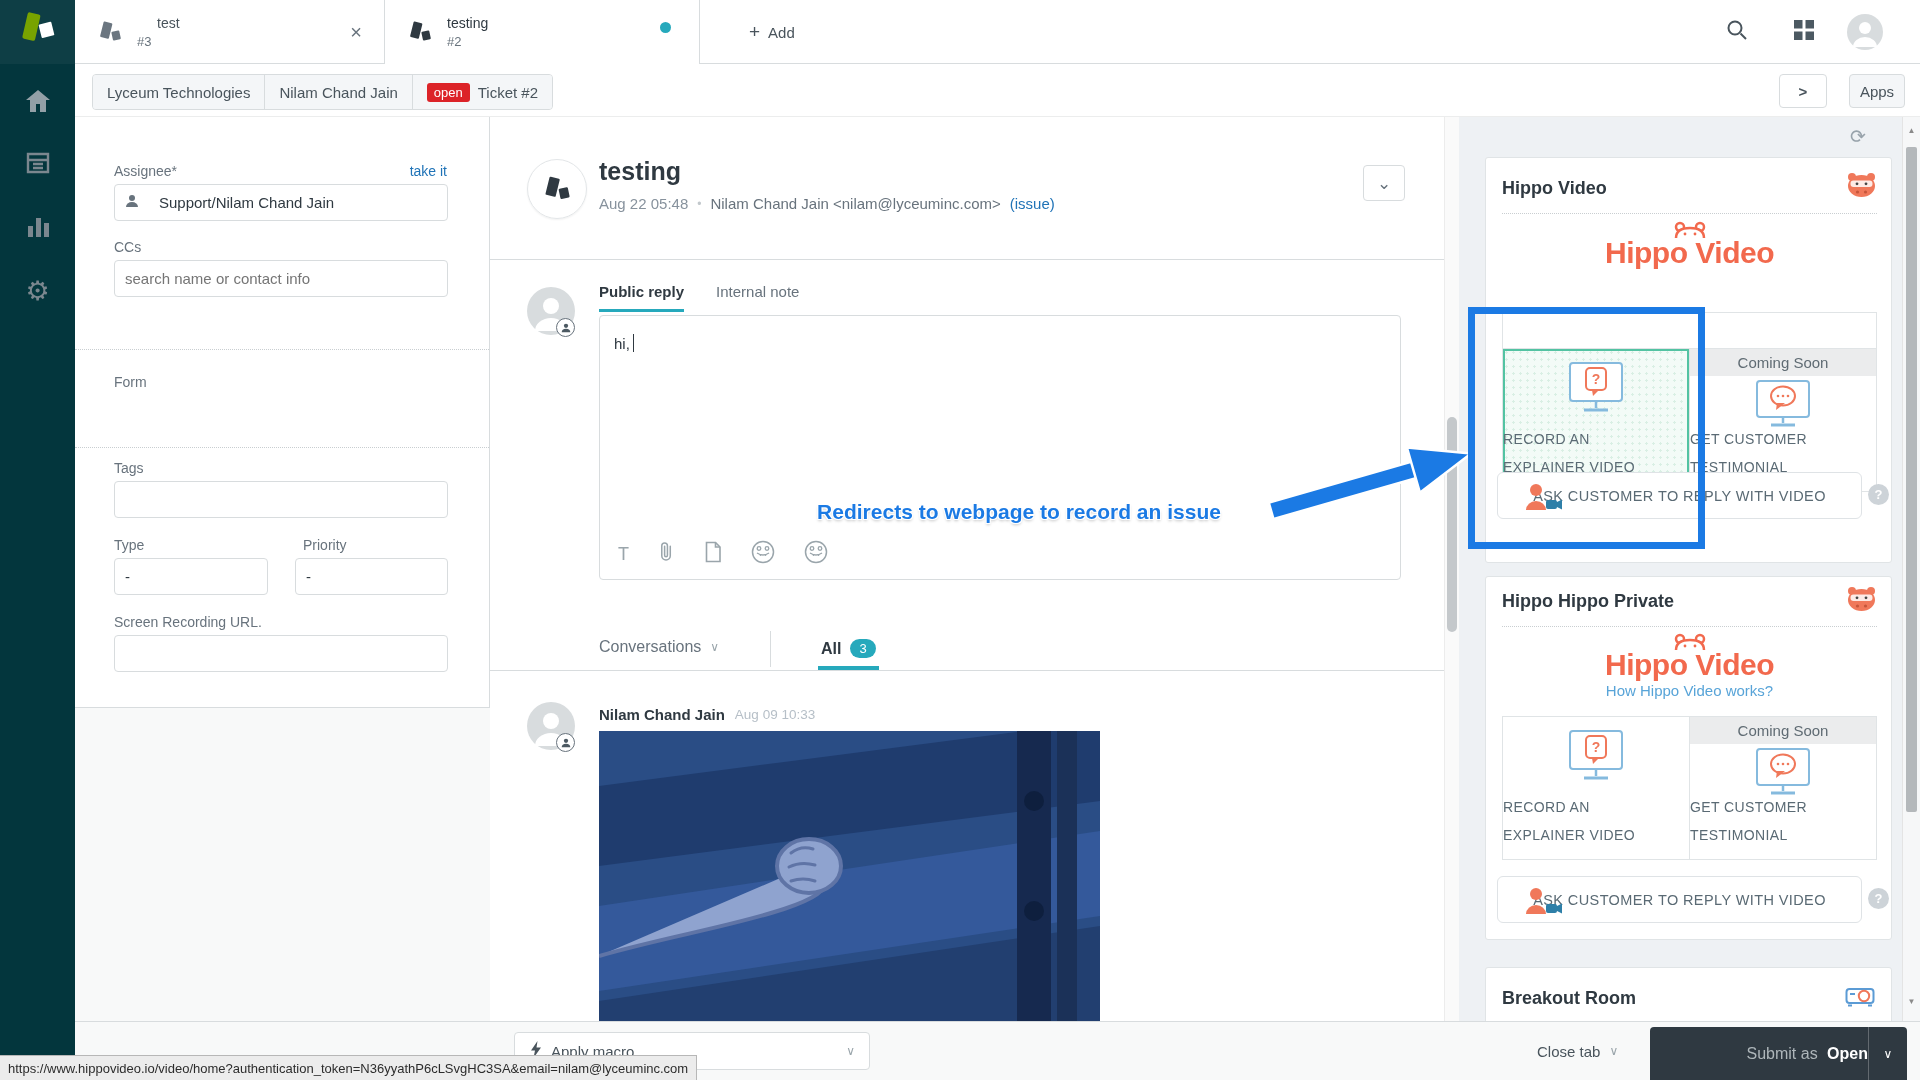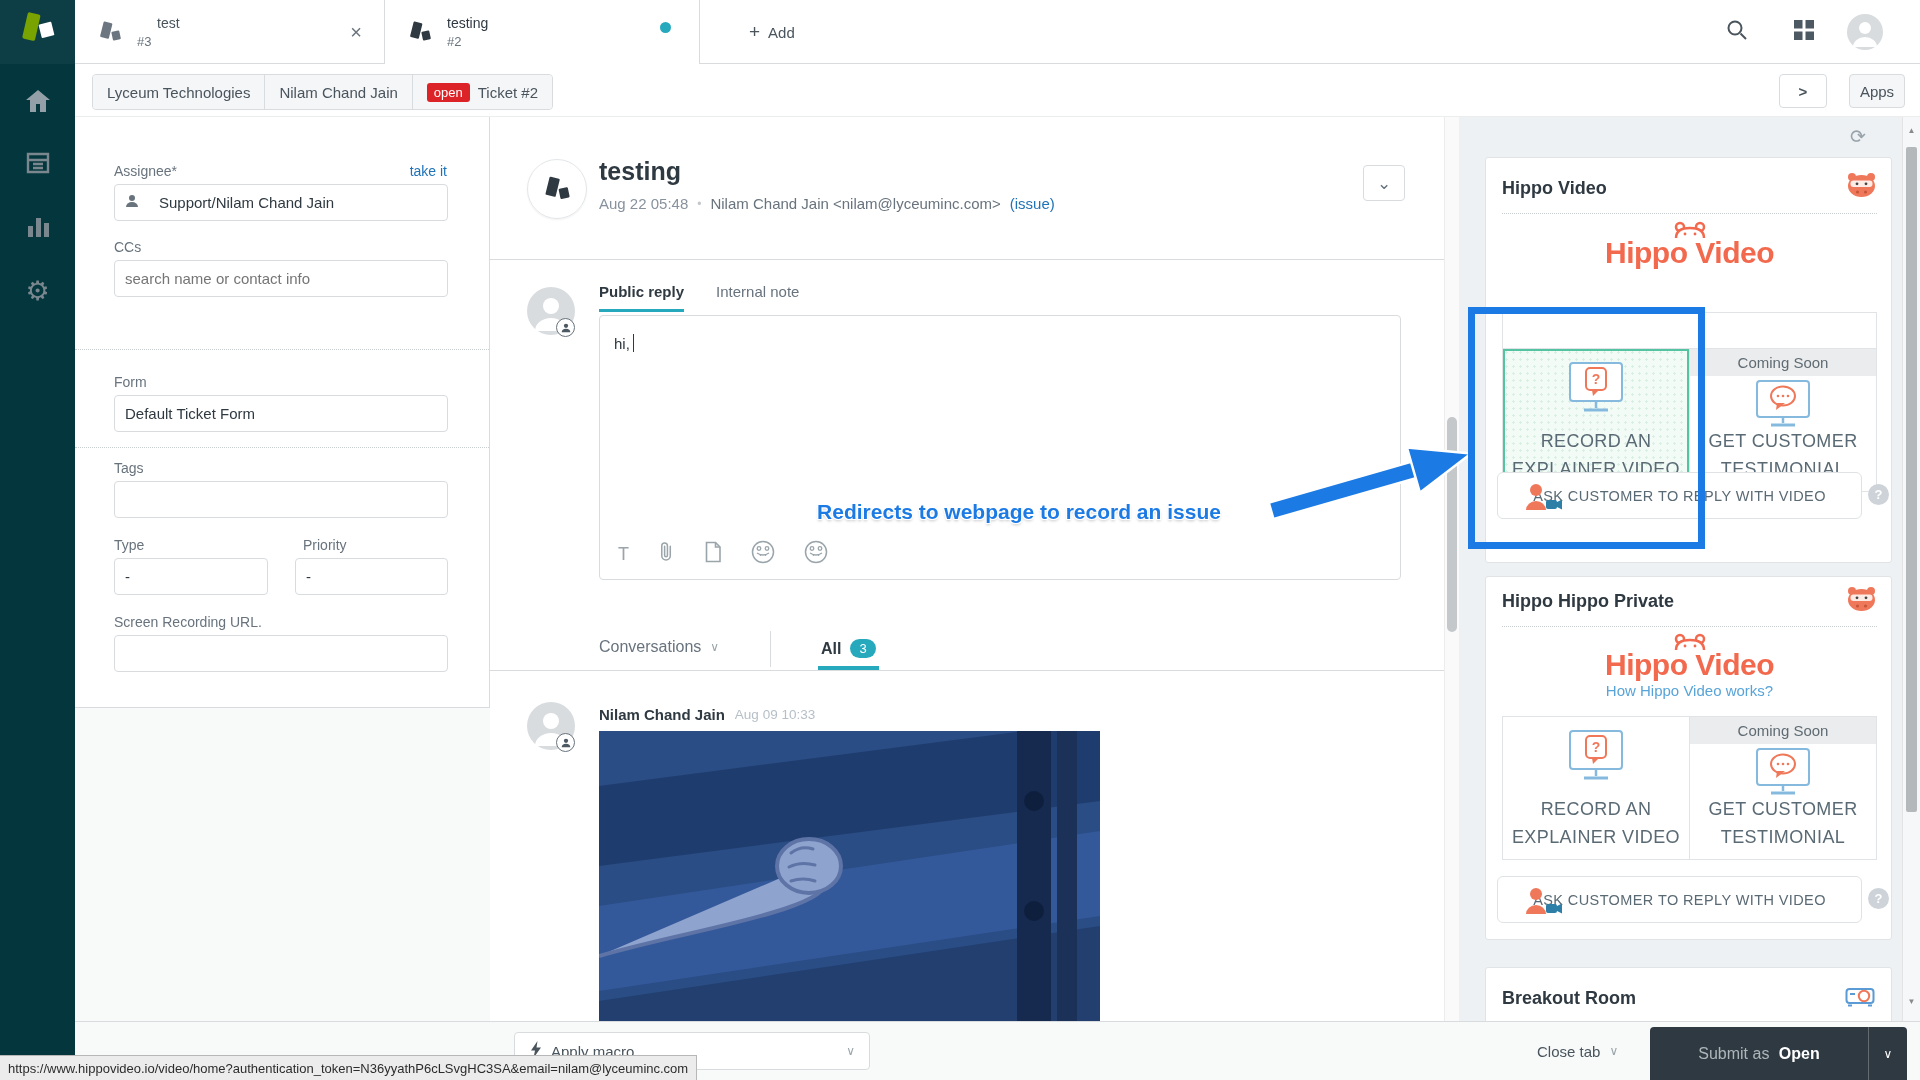--- a/index.html
+++ b/index.html
@@ -14,21 +14,21 @@
   .chip{display:flex;align-items:center;padding:0 14px;font-size:15px;color:#49545c;border-right:1px solid #d8dcde;background:#f4f6f8;}
   .chip:last-child{border-right:none;}
   .btn{box-sizing:border-box;background:#fff;border:1px solid #d8dcde;border-radius:4px;display:flex;align-items:center;justify-content:center;font-size:15px;color:#49545c;}
   .card{position:absolute;background:#fff;border:1px solid #e0e4e6;border-radius:3px;box-sizing:border-box;}
   .apphdr{font-size:18px;font-weight:bold;color:#2f3941;}
   .hlogo-txt{font-size:30px;font-weight:bold;color:#f2694d;letter-spacing:-0.5px;}
   .hlink{font-size:15px;color:#58a4d8;text-align:center;}
   .cardgrp{position:absolute;border:1px solid #e0e4e6;display:flex;box-sizing:border-box;background:#fff;}
   .gcell{position:relative;flex:1;}
   .gcell+.gcell{border-left:1px solid #e0e4e6;}
-  .glbl{position:absolute;left:0;right:0;text-align:center;font-size:18px;color:#5a6a74;letter-spacing:.4px;}
+  .glbl{position:absolute;left:0;right:0;font-size:14px;color:#5a6a74;letter-spacing:.4px;}
   .banner{position:absolute;top:0;left:0;right:0;height:27px;background:#ebeced;color:#5f6b73;font-size:15px;display:flex;align-items:center;justify-content:center;}
   .askbtn{position:absolute;box-sizing:border-box;background:#fff;border:1px solid #dfe3e6;border-radius:6px;display:flex;align-items:center;justify-content:center;font-size:14.5px;color:#5a6a74;letter-spacing:.4px;}
   .helpdot{position:absolute;width:21px;height:21px;border-radius:50%;background:#cdd3d8;color:#fff;font-size:13px;font-weight:bold;display:flex;align-items:center;justify-content:center;}
   .hilite-cell{box-shadow:inset 0 0 0 2px #53c3a2;background-color:#f3fbf7;background-image:radial-gradient(#d9efe4 1px,transparent 1.2px);background-size:7px 7px;}
   .caret{color:#9aa5ab;font-size:12px;}
   .tbaricon{display:flex;align-items:center;justify-content:center;width:26px;height:26px;}
   .annot-text{font-weight:bold;font-size:21px;color:#1b7ae4;text-align:center;
     text-shadow:-1px -1px 0 #fff,1px -1px 0 #fff,-1px 1px 0 #fff,1px 1px 0 #fff,0 2px 3px rgba(0,0,0,.25);}
   .avatar-badge{position:absolute;width:19px;height:19px;border-radius:50%;background:#fff;border:1px solid #68737d;box-sizing:border-box;display:flex;align-items:center;justify-content:center;}
 </style>
@@ -161,23 +161,20 @@
             <path d="M1 13 a6 5 0 0 1 12 0 z" fill="#68737d"></path>
           </svg>
       </span>
       <span>Support/Nilam Chand Jain</span>
     </div>
     <span class="lbl abs" style="left:39px;top:122px;">CCs</span>
     <input class="field abs" style="left: 39px; top: 143px; width: 334px; height: 37px; outline: none; font-family: inherit;" placeholder="search name or contact info">
     <div class="dotline abs" style="left:0;top:232px;width:414px;"></div>
 
     <span class="lbl abs" style="left:39px;top:257px;">Form</span>
-    <div class="field abs" style="left:39px;top:278px;width:334px;height:37px;">
-      <span>Default Ticket Form</span>
-    </div>
     <div class="dotline abs" style="left:0;top:330px;width:414px;"></div>
 
     <span class="lbl abs" style="left:39px;top:343px;">Tags</span>
     <input class="field abs" style="left: 39px; top: 364px; width: 334px; height: 37px; outline: none; font-family: inherit;">
 
     <span class="lbl abs" style="left:39px;top:420px;">Type</span>
     <span class="lbl abs" style="left:220px;top:420px;margin-left:8px;">Priority</span>
     <div class="field abs" style="left:39px;top:441px;width:154px;height:37px;">
       <span>-</span>
     </div>
@@ -507,21 +504,21 @@
           </svg>
       </span>
       <span>Apply macro</span>
       <span class="caret" style="position:absolute;right:14px;">∨</span>
     </div>
     <div class="abs flex" style="left:1462px;top:10px;height:38px;gap:9px;">
       <span style="font-size:15px;color:#49545c;">Close tab</span>
       <span class="caret">∨</span>
     </div>
     <div class="abs flex" style="left:1575px;top:5px;width:257px;height:54px;background:#2f3941;border-radius:4px 4px 0 0;">
-      <span style="flex:1;text-align:center;font-size:16px;">
+      <span style="flex:1;text-align:right;font-size:16px;">
         <span style="color:#aeb6ba;">Submit as</span>
         <span style="color:#fff;font-weight:bold;margin-left:5px;">Open</span>
       </span>
       <span style="width:39px;height:100%;display:flex;align-items:center;justify-content:center;border-left:1px solid rgba(255,255,255,.25);box-sizing:border-box;">
         <span style="color:#fff;font-size:12px;">∨</span>
       </span>
     </div>
   </div>
 
   <div class="abs annot-text" style="left:786px;top:500px;width:466px;z-index:40;">Redirects to webpage to record an issue</div>

